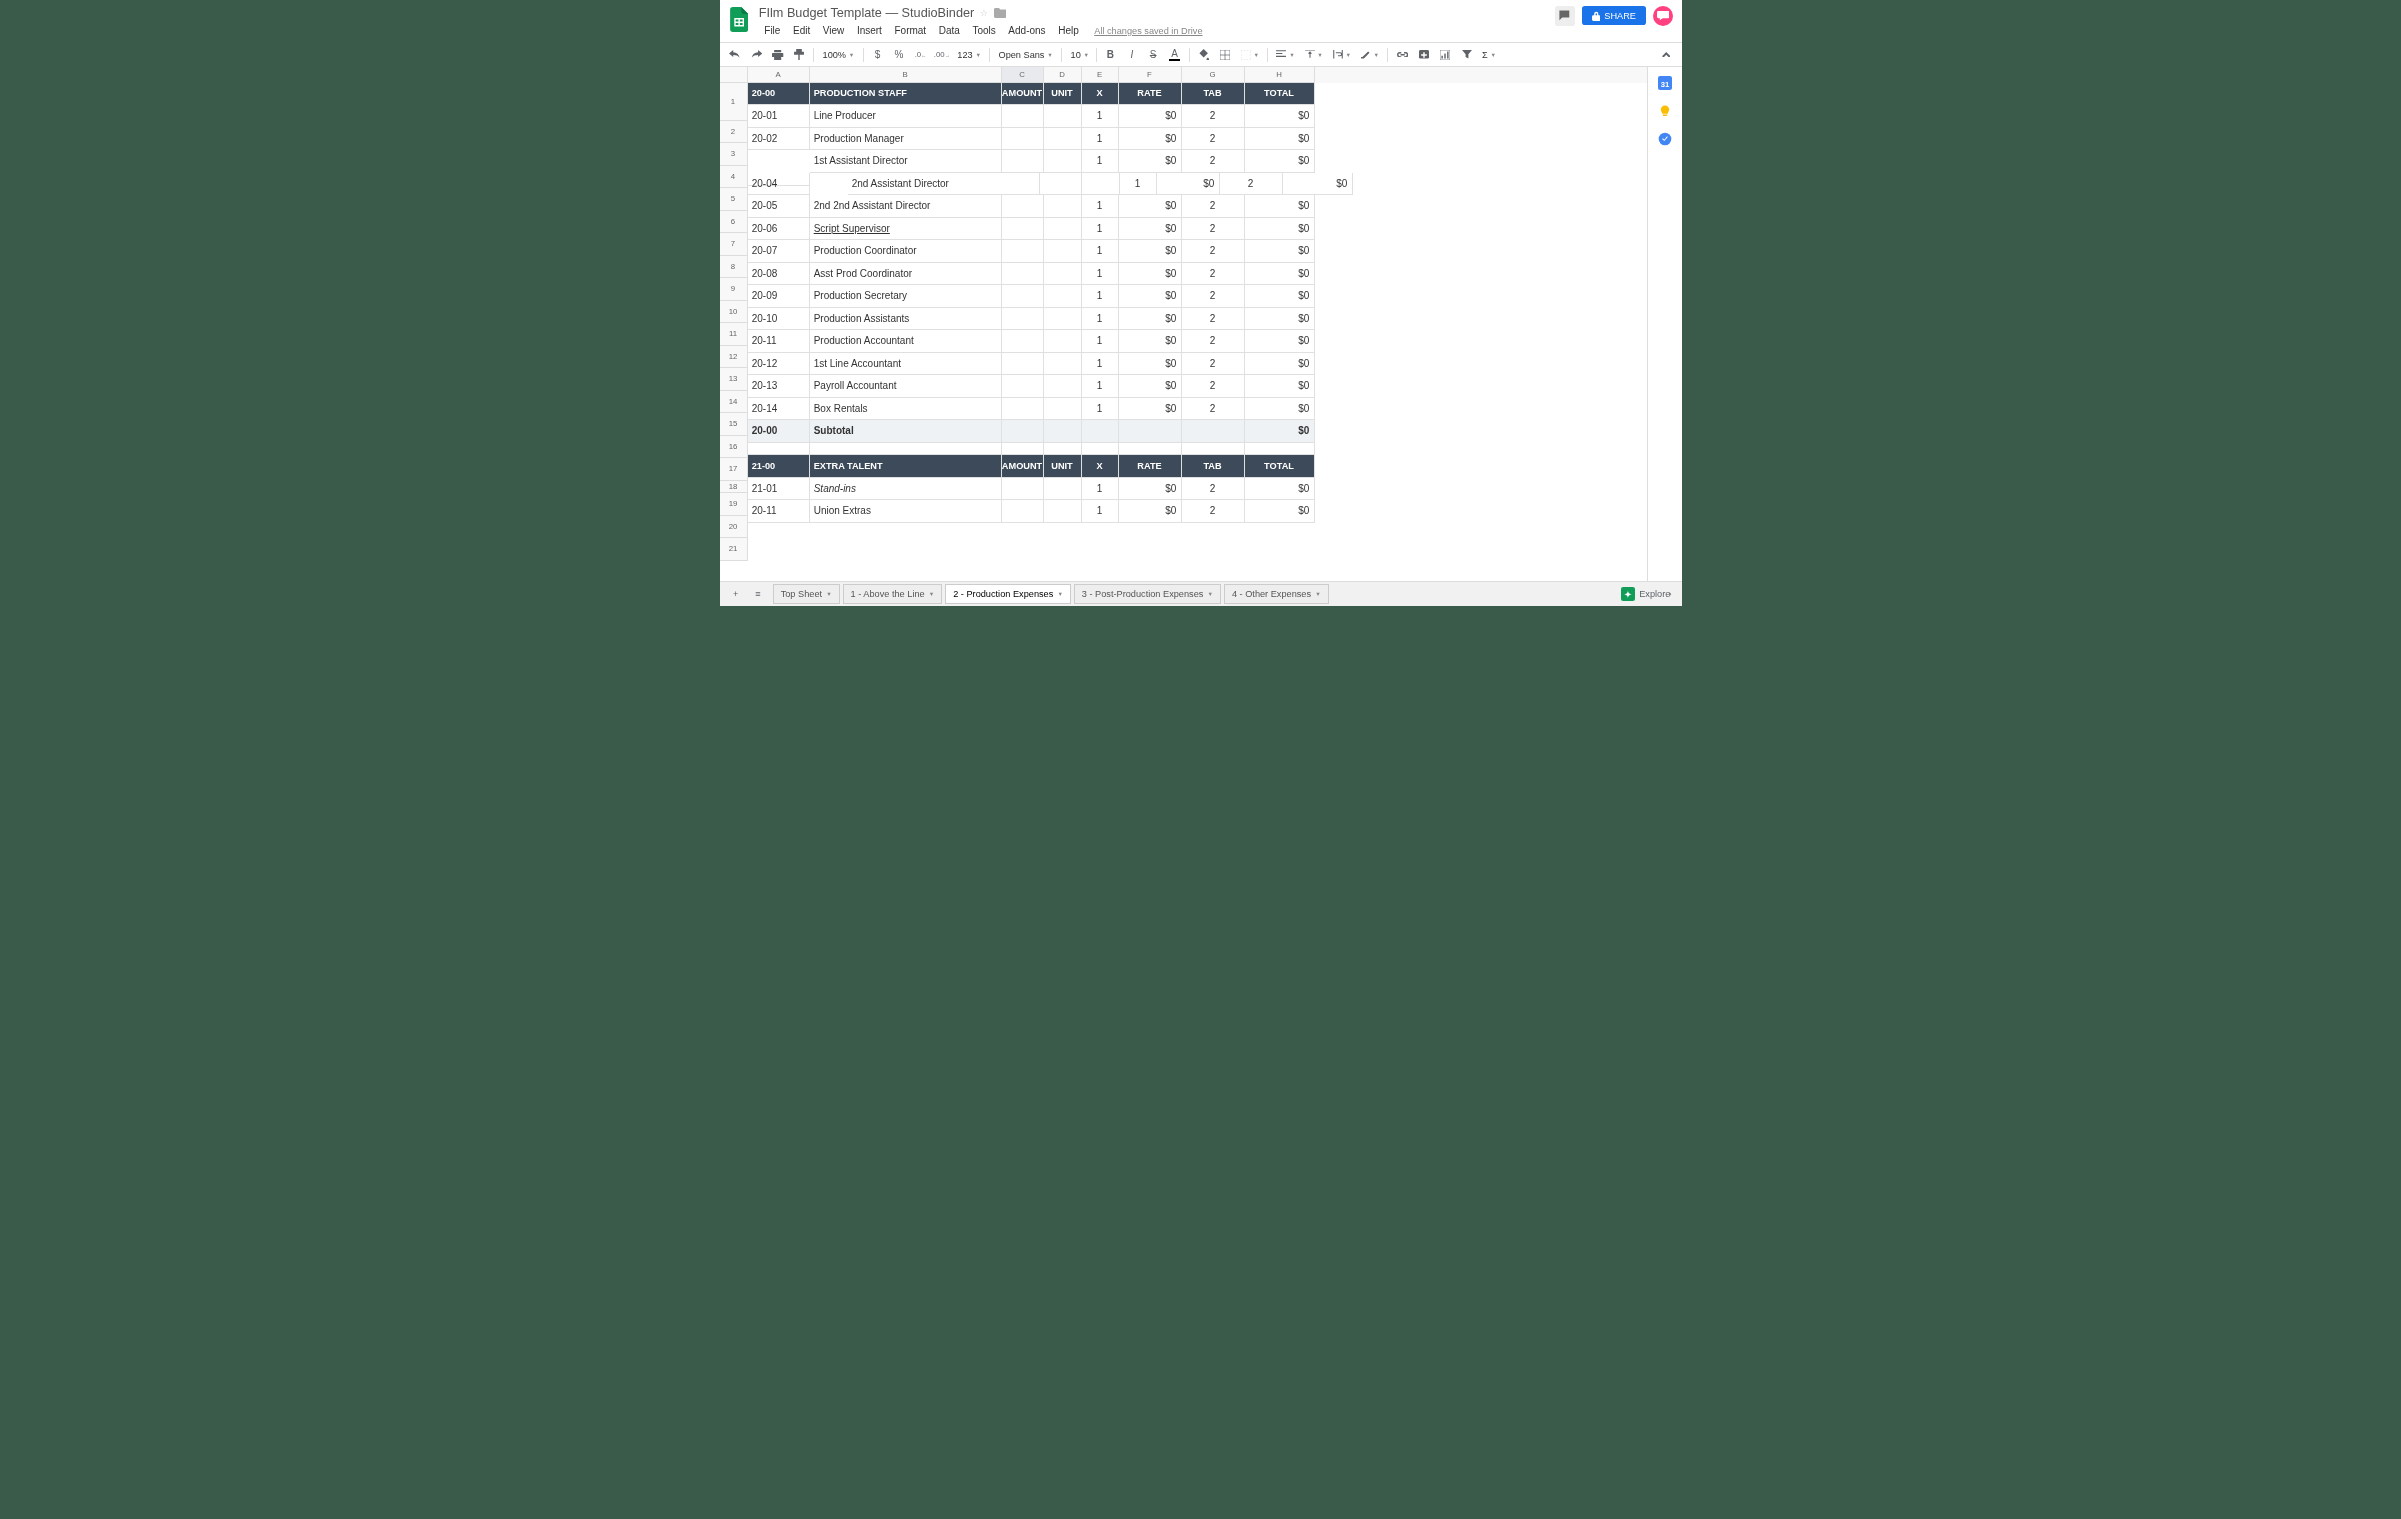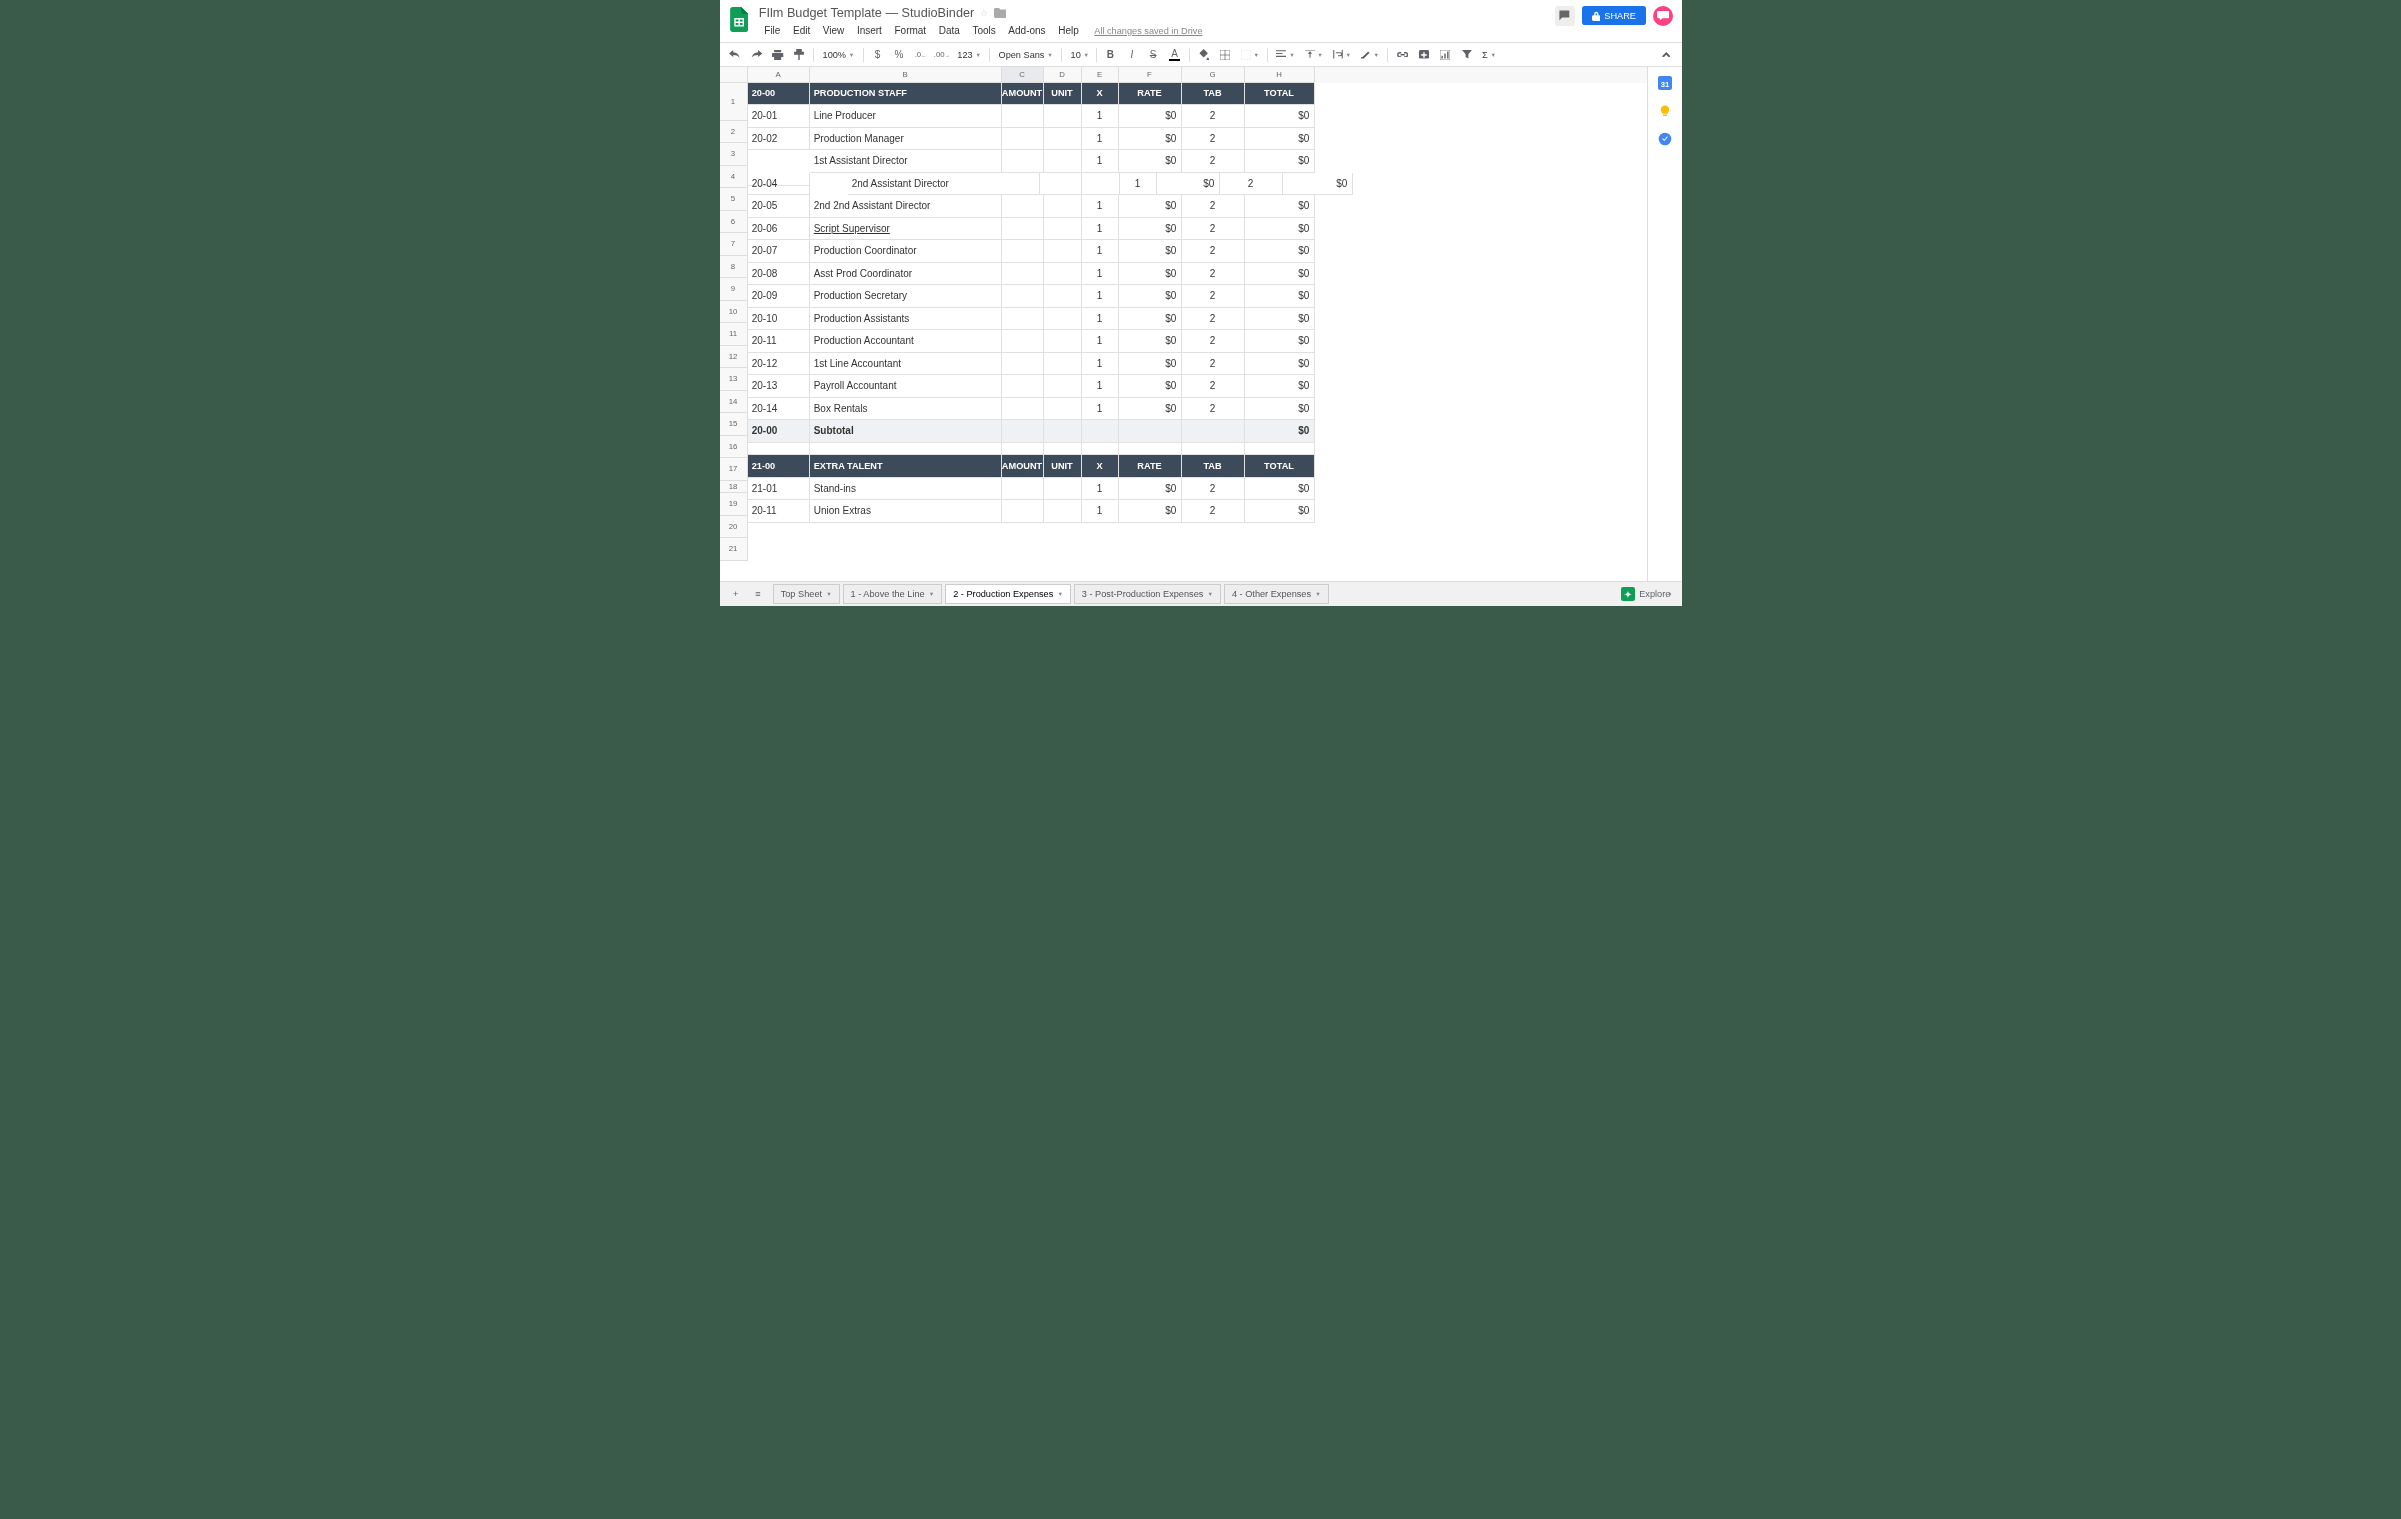--- a/index.html
+++ b/index.html
@@ -462,21 +462,21 @@
               <div class="cell" style="width: 192px;">EXTRA TALENT</div>
               <div class="cell center" style="width: 42px;">AMOUNT</div>
               <div class="cell center" style="width: 38px;">UNIT</div>
               <div class="cell center" style="width: 37px;">X</div>
               <div class="cell center" style="width: 63px;">RATE</div>
               <div class="cell center" style="width: 63px;">TAB</div>
               <div class="cell center" style="width: 70px;">TOTAL</div>
             </div>
             <div class="row">
               <div class="cell" style="width: 62px;">21-01</div>
-              <div class="cell" style="width: 192px;">Stand-ins</div>
+              <div class="cell" style="width: 192px; font-style: italic;">Stand-ins</div>
               <div class="cell center" style="width: 42px;"></div>
               <div class="cell center" style="width: 38px;"></div>
               <div class="cell center" style="width: 37px;">1</div>
               <div class="cell right" style="width: 63px;">$0</div>
               <div class="cell center" style="width: 63px;">2</div>
               <div class="cell right" style="width: 70px;">$0</div>
             </div>
             <div class="row">
               <div class="cell" style="width: 62px;">20-11</div>
               <div class="cell" style="width: 192px;">Union Extras</div>

